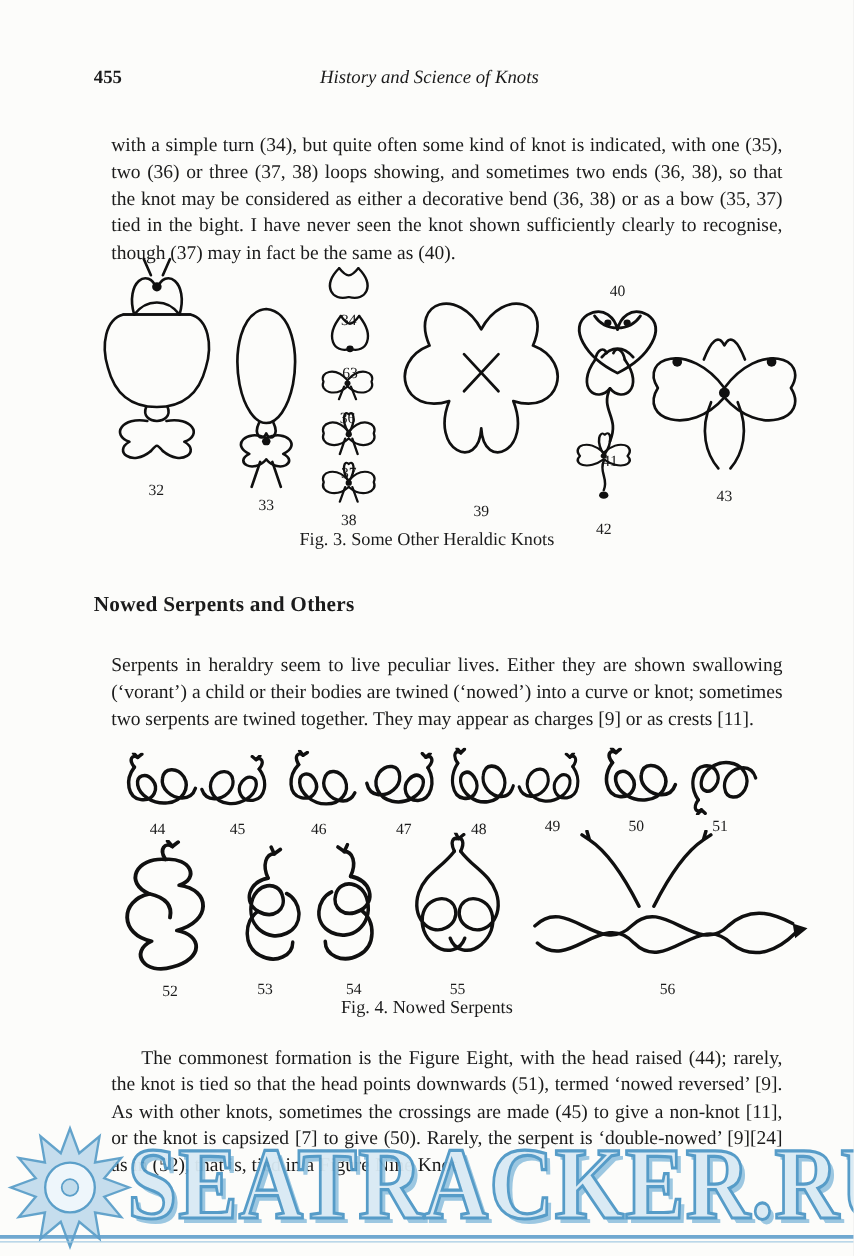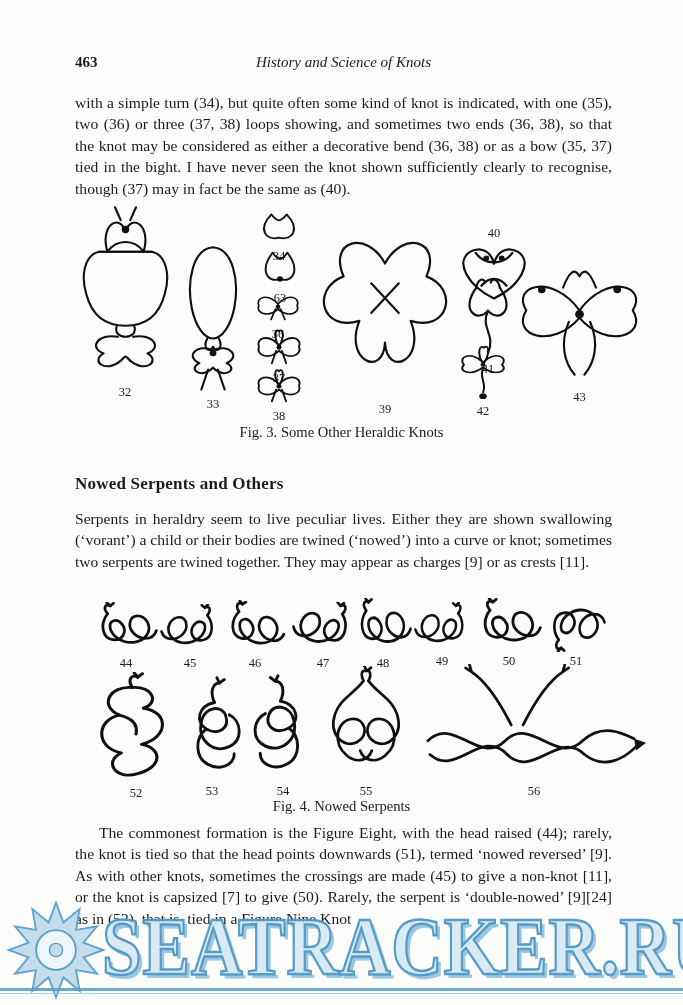--- a/index.html
+++ b/index.html
@@ -5,21 +5,21 @@
   html,body{margin:0;padding:0;background:#e8e8e8;}
   .page{
     position:relative; width:683px; height:1005px; margin:0 auto;
     background:#fcfcfa; overflow:hidden;
     font-family:"Liberation Serif", serif; color:#1b1b1b;
   }
   .running-head{position:absolute; left:75px; top:54px; width:537px; height:20px;}
   .pageno{position:absolute; left:0; top:0; font-weight:700; font-size:15px;}
   .runtitle{position:absolute; left:0; right:0; text-align:center; font-style:italic; font-size:15px;}
   .body{
-    position:absolute; left:75px; width:537px; margin:0;
+    position:absolute; left:75px; width:537px; margin:14px;
     font-size:15.6px; line-height:21.4px; text-align:justify;
   }
   .p1{top:92px;}
   .p2{top:508px;}
   .p3{top:822px; text-indent:24px;}
   .section-heading{
     position:absolute; left:75px; top:474px; margin:0;
     font-size:17px; font-weight:700; letter-spacing:.2px;
   }
   .caption{position:absolute; left:0; width:683px; text-align:center; font-size:14.6px;}
@@ -159,21 +159,21 @@
       <path d="M8,78 C34,52 60,104 86,78 C112,52 138,104 164,78 C184,60 204,70 216,76"></path>
       <path d="M10,92 C36,116 62,64 88,92 C114,118 140,66 166,92 C186,108 206,96 218,84"></path>
       <path d="M216,76 L228,80 L218,88 Z" fill="#101010" stroke="none"></path>
     </symbol>
   </defs>
 </svg>
 
 <div class="page">
 
   <div class="running-head">
-    <span class="pageno">463</span>
+    <span class="pageno">455</span>
     <span class="runtitle">History and Science of Knots</span>
   </div>
 
   <p class="body p1">with a simple turn (34), but quite often some kind of knot is indicated, with one (35), two (36) or three (37, 38) loops showing, and sometimes two ends (36, 38), so that the knot may be considered as either a decorative bend (36, 38) or as a bow (35, 37) tied in the bight. I have never seen the knot shown sufficiently clearly to recognise, though (37) may in fact be the same as (40).</p>
 
   <div class="cell" style="left:66px;top:198px;width:118px;align-items:center;">
     <svg class="knot" width="105" height="185" viewBox="0 0 110 200" preserveAspectRatio="none">
         <use href="#s32"></use>
       </svg>
     <span class="figlabel">32</span>
@@ -225,21 +225,21 @@
         <use href="#s40"></use>
       </svg>
     <span class="figlabel">40</span>
   </div>
   <div class="cell" style="left:452px;top:272px;width:72px;">
     <svg class="knot" width="64" height="88" viewBox="0 0 70 100" preserveAspectRatio="none">
         <use href="#s41"></use>
       </svg>
     <span class="figlabel">41</span>
   </div>
-  <div class="cell" style="left:450px;top:340px;width:66px;">
+  <div class="cell" style="left:450px;top:340px;width:66px;gap:12px;">
     <svg class="knot" width="58" height="62" viewBox="0 0 70 95" preserveAspectRatio="none">
         <use href="#s42"></use>
       </svg>
     <span class="figlabel">42</span>
   </div>
   <div class="cell" style="left:502px;top:246px;width:155px;text-align:right;">
     <svg class="knot" width="150" height="142" viewBox="0 0 155 150" preserveAspectRatio="none">
         <use href="#s43"></use>
       </svg>
     <span class="figlabel">43</span>

